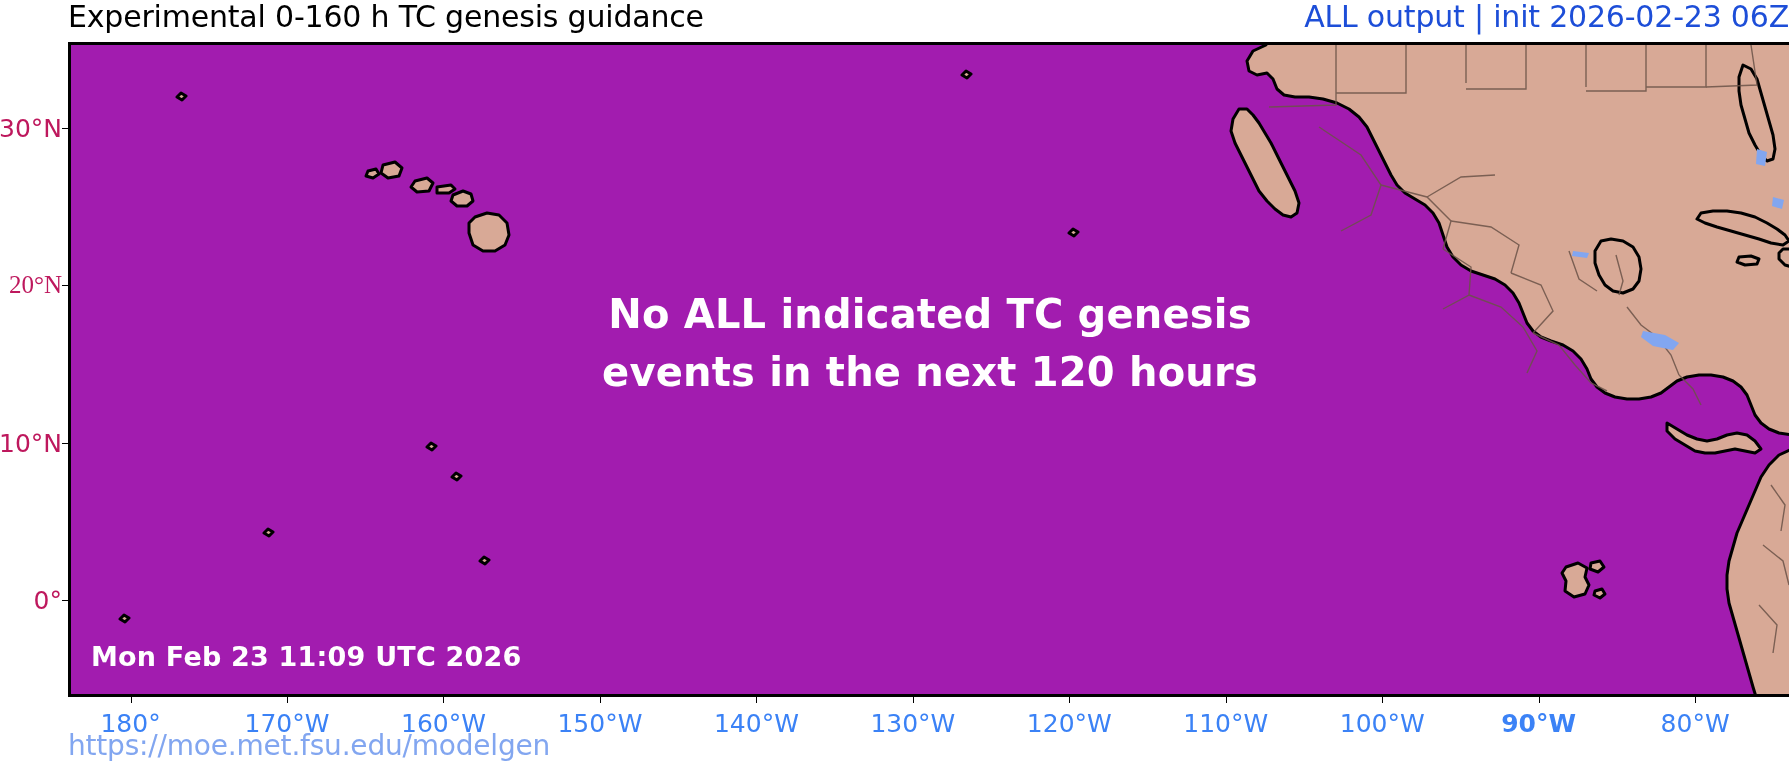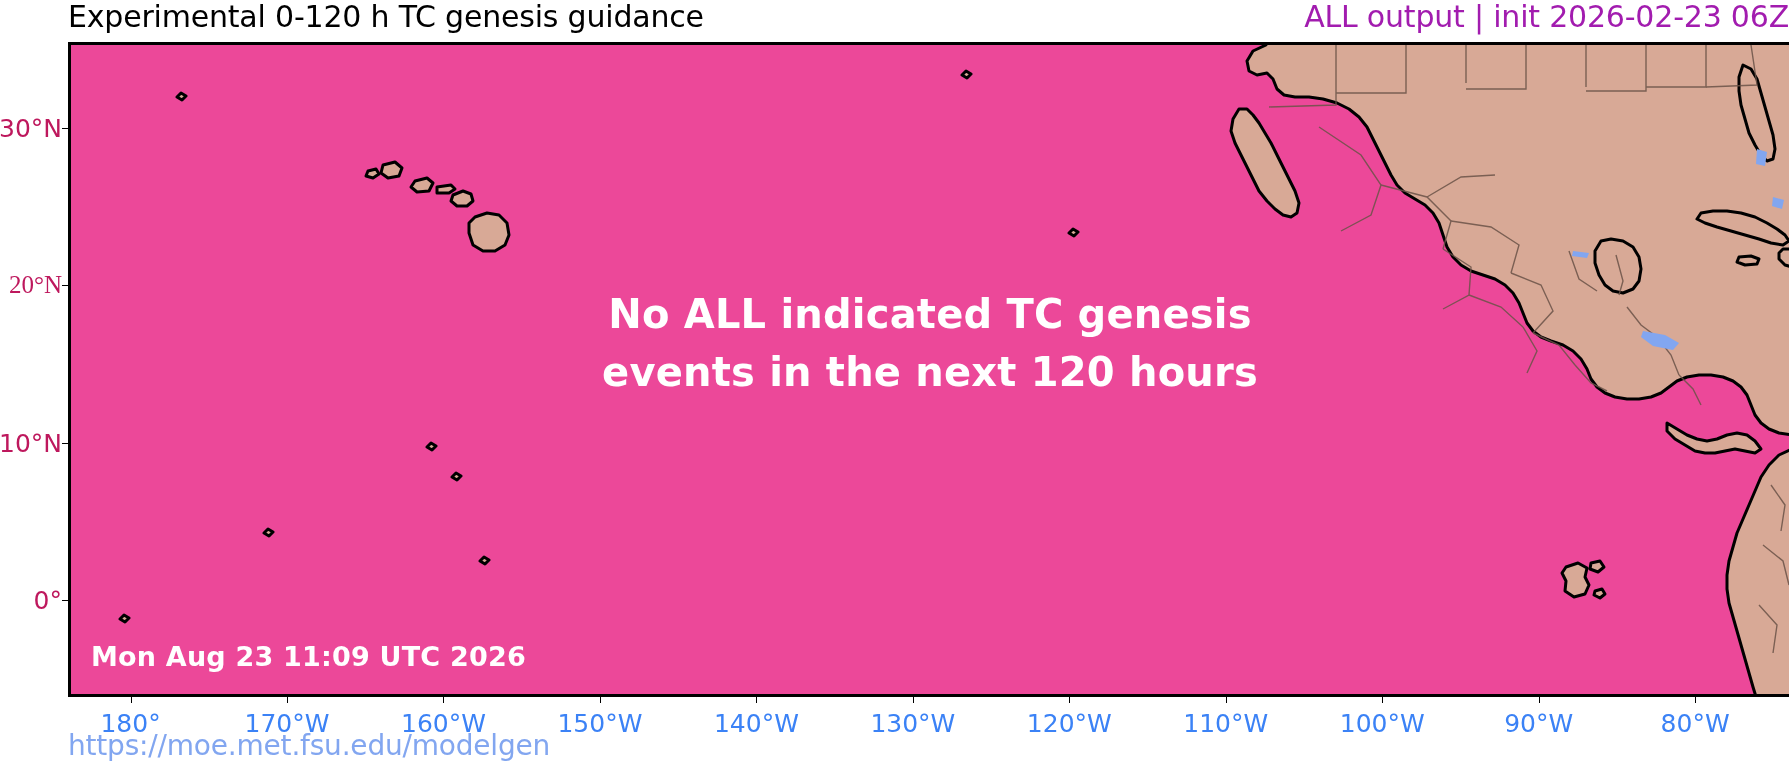--- a/index.html
+++ b/index.html
@@ -3,21 +3,21 @@
 <meta charset="utf-8">
 <style>
   html,body{margin:0;padding:0;background:#ffffff;}
   body{width:1789px;height:768px;overflow:hidden;
        font-family:"DejaVu Sans","Liberation Sans",sans-serif;}
   #root{position:relative;width:1789px;height:768px;background:#fff;}
 
   
   .title-left{position:absolute;left:68px;top:-1px;font-size:30px;color:#000;
               letter-spacing:-0.2px;white-space:nowrap;}
-  .title-right{position:absolute;right:0px;top:-1px;font-size:30px;color:#a21caf;
+  .title-right{position:absolute;right:0px;top:-1px;font-size:30px;color:#1d4ed8;
                letter-spacing:-0.2px;white-space:nowrap;text-align:right;}
 
   
   #plot{position:absolute;left:68px;top:42px;width:1721px;height:655px;
         background:#82a6f0;box-sizing:border-box;
         border-top:3px solid #000;border-left:3px solid #000;
         border-bottom:3px solid #000;border-right:0px solid #000;
         overflow:hidden;}
   #mapsvg{position:absolute;left:0;top:0;width:1721px;height:655px;display:block;}
 
@@ -38,24 +38,24 @@
 
   
   .url{position:absolute;left:68px;top:729px;font-size:28px;color:#82a6f0;
        letter-spacing:-0.2px;}
 </style>
 </head>
 <body>
 
 <div id="root">
 
-  <div class="title-left">Experimental 0-120 h TC genesis guidance</div>
+  <div class="title-left">Experimental 0-160 h TC genesis guidance</div>
   <div class="title-right">ALL output | init 2026-02-23 06Z</div>
 
-  <div id="plot" style="background: #ec4899;">
+  <div id="plot" style="background: #a21caf;">
     <svg id="mapsvg" viewBox="0 0 1721 655" preserveAspectRatio="none">
       <g fill="#d8a996" stroke="#000000" stroke-width="3" stroke-linejoin="round">
 
         <path d="
           M1487,0 L1487,-10 L1721,-10 L1721,0
           L1721,28 L1700,34 L1676,48 L1660,62 L1645,78 L1637,96
           L1630,118 L1625,140 L1622,160 L1618,176 L1608,188 L1596,196
           L1588,206 L1582,218 L1576,228 L1566,232 L1558,226 L1551,216
           L1545,206 L1540,196 L1532,188 L1520,184 L1508,182 L1496,180
           L1484,176 L1474,170 L1466,162 L1460,152 L1454,144 L1448,138
@@ -192,21 +192,21 @@
         <path d="M1686,104 l10,3 l-2,14 l-9,-2 z"></path>
         <path d="M1702,152 l11,3 l-2,9 l-10,-3 z"></path>
       </g>
     </svg>
 
     <div class="nomsg">
       <div>No ALL indicated TC genesis</div>
       <div>events in the next 120 hours</div>
     </div>
 
-    <div class="stamp">Mon Aug 23 11:09 UTC 2026</div>
+    <div class="stamp">Mon Feb 23 11:09 UTC 2026</div>
   </div>
 
   <div id="xticks"></div>
   <div id="yticks"></div>
 
   <a class="url" href="#" style="text-decoration: none; color: rgb(130, 166, 240); text-align: center;">https://moe.met.fsu.edu/modelgen</a>
 <div class="xtick" style="left: 130.582px;">180°</div>
     <div class="tickmark-x" style="left: 130.582px;"></div>
     <div class="xtick" style="left: 287.036px;">170°W</div>
     <div class="tickmark-x" style="left: 287.036px;"></div>
@@ -217,21 +217,21 @@
     <div class="xtick" style="left: 756.4px;">140°W</div>
     <div class="tickmark-x" style="left: 756.4px;"></div>
     <div class="xtick" style="left: 912.855px;">130°W</div>
     <div class="tickmark-x" style="left: 912.855px;"></div>
     <div class="xtick" style="left: 1069.31px;">120°W</div>
     <div class="tickmark-x" style="left: 1069.31px;"></div>
     <div class="xtick" style="left: 1225.76px;">110°W</div>
     <div class="tickmark-x" style="left: 1225.76px;"></div>
     <div class="xtick" style="left: 1382.22px;">100°W</div>
     <div class="tickmark-x" style="left: 1382.22px;"></div>
-    <div class="xtick" style="left: 1538.67px;">90°W</div>
+    <div class="xtick" style="left: 1538.67px; font-weight: bold;">90°W</div>
     <div class="tickmark-x" style="left: 1538.67px;"></div>
     <div class="xtick" style="left: 1695.13px;">80°W</div>
     <div class="tickmark-x" style="left: 1695.13px;"></div>
     <div class="ytick" style="top: 128.391px;">30°N</div>
     <div class="tickmark-y" style="top: 128.391px;"></div>
     <div class="ytick" style="top: 285.465px; font-family: Liberation Serif, serif;">20°N</div>
     <div class="tickmark-y" style="top: 285.465px;"></div>
     <div class="ytick" style="top: 442.54px;">10°N</div>
     <div class="tickmark-y" style="top: 442.54px;"></div>
     <div class="ytick" style="top: 599.614px;">0°</div>

